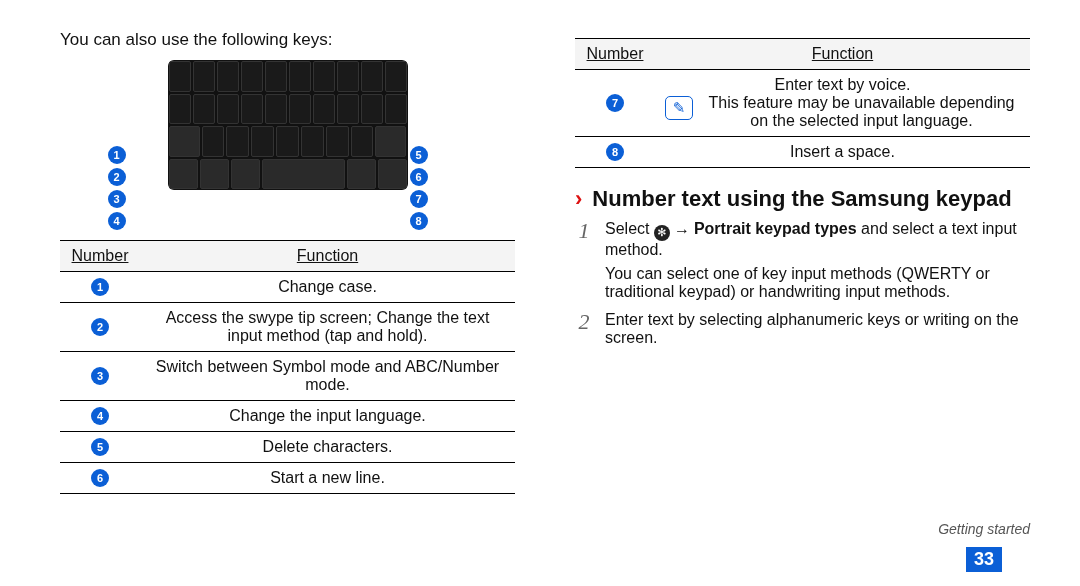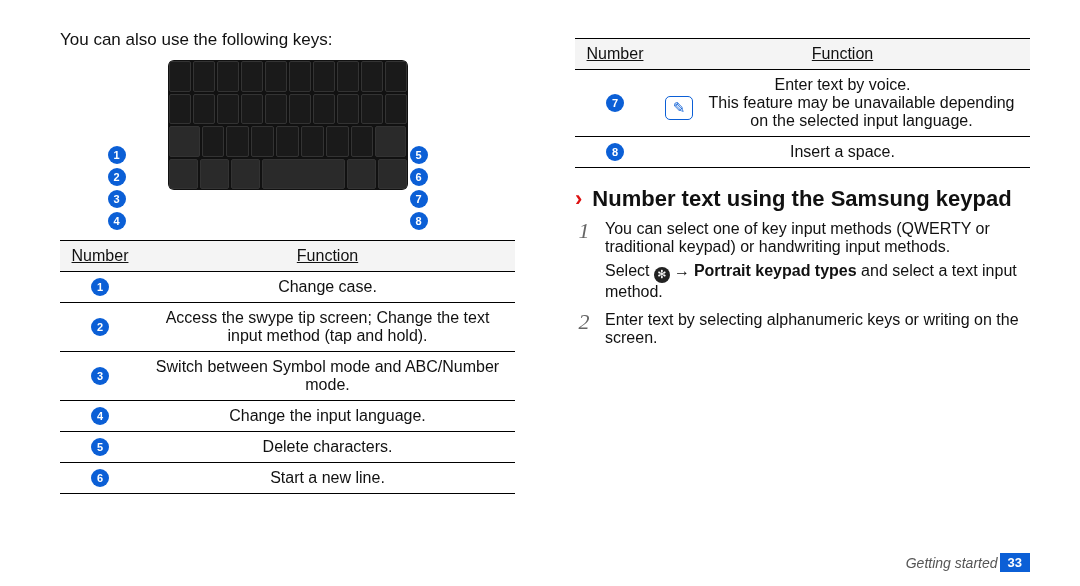--- a/index.html
+++ b/index.html
@@ -36,23 +36,23 @@
   .section-h .chev { color:#d11; font-size:22px; font-weight:900; }
   .section-h h2 { font-size:22px; font-weight:700; }
 
   .step { display:flex; gap:12px; margin:4px 0; font-size:16px; }
   .step .sn { font-style:italic; font-family:Georgia, "Times New Roman", serif; font-size:22px; color:#666; width:18px; text-align:center; line-height:1; }
   .step .txt { flex:1; }
   .step .txt p { margin-bottom:6px; }
   .gear { display:inline-flex; width:16px; height:16px; border-radius:50%; background:#222; color:#fff; align-items:center; justify-content:center; font-size:11px; vertical-align:-2px; }
   .arrow { margin:0 4px; }
 
-  .footer { position:absolute; right:50px; bottom:14px; display:flex; align-items:center; gap:2px; }
+  .footer { position:absolute; right:50px; bottom:14px; display:flex; align-items:center; gap:10px;flex-direction:column; }
   .footer .sec { font-style:italic; color:#555; font-size:14px; }
-  .footer .pg { background:#0b5fd6; color:#fff; font-size:13px; font-weight:600; padding:2px 8px; }
+  .footer .pg { background:#0b5fd6; color:#fff; font-size:18px; font-weight:600; padding:2px 8px; }
 
   b.kw { font-weight:700; }
 </style>
 </head>
 <body>
 
 <div class="page">
   <div class="cols">
 
     <div class="col">
@@ -202,24 +202,24 @@
       </table>
 
       <div class="section-h">
         <span class="chev">›</span>
         <h2>Number text using the Samsung keypad</h2>
       </div>
 
       <div class="step">
         <div class="sn">1</div>
         <div class="txt">
-          <p>You can select one of key input methods (QWERTY or traditional keypad) or handwriting input methods.</p>
           <p>
             <span>Select </span><span class="gear">✻</span><span class="arrow">→</span><b class="kw">Portrait keypad types</b><span> and select a text input method.</span>
           </p>
+          <p>You can select one of key input methods (QWERTY or traditional keypad) or handwriting input methods.</p>
         </div>
       </div>
 
       <div class="step">
         <div class="sn">2</div>
         <div class="txt">
           <p>Enter text by selecting alphanumeric keys or writing on the screen.</p>
         </div>
       </div>
     </div>

